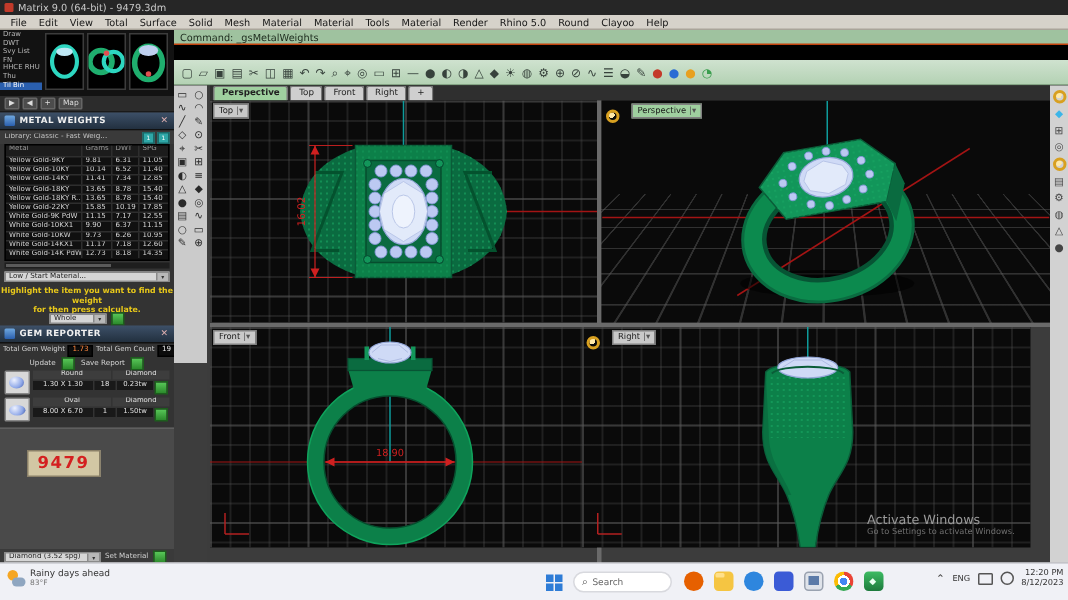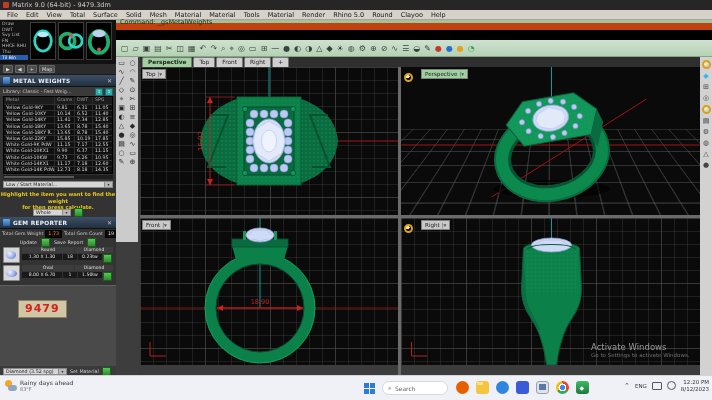--- a/index.html
+++ b/index.html
@@ -11,21 +11,21 @@
     display:flex;align-items:center;gap:3px;padding-left:3px;box-sizing:border-box;}
   #titlebar .app-ic{width:6px;height:6px;background:#c23a2a;border-radius:1px;flex:none;}
   #titlebar .t{font-size:6.5px;color:#c9c9c9;white-space:nowrap;}
   #menubar{position:absolute;left:0;top:10px;width:712px;height:10px;background:#d6d2ca;
     border-bottom:1px solid #a9a49a;box-sizing:border-box;display:flex;align-items:center;
     gap:8px;padding-left:7px;}
   .menu-item{font-size:6.5px;color:#161616;white-space:nowrap;}
   
   #cmdrow1,#cmdrow2{position:absolute;left:116px;width:596px;height:10px;box-sizing:border-box;
     display:flex;align-items:center;padding-left:4px;font-size:6.5px;color:#1c2a1c;}
-  #cmdrow1{top:20px;background:#9fc29f;border-bottom:7px solid #c2410c;}
+  #cmdrow1{top:20px;background:#9fc29f;border-bottom:1px solid #c2410c;}
   #cmdrow2{top:30px;background:#aecdae;border-bottom:1px solid #7a9a7a;}
   #toolbar{position:absolute;left:116px;top:40px;width:596px;height:17px;background:linear-gradient(#cfe2cf,#b4d2b4);
     border-bottom:1px solid #85a585;box-sizing:border-box;display:flex;align-items:center;gap:4px;
     padding-left:5px;overflow:hidden;}
   .tb-icon{font-size:8px;line-height:9px;color:#37423c;flex:none;}
   
   #left-panel{position:absolute;left:0;top:20px;width:116px;height:355px;background:#333;
     display:flex;flex-direction:column;overflow:hidden;}
   #views-area{height:44px;background:#121212;display:flex;flex:none;}
   #views-list{width:28px;padding-top:1px;overflow:hidden;}
@@ -104,21 +104,21 @@
   .vp .grid{position:absolute;inset:0;
     background-image:
       linear-gradient(rgba(82,82,82,.30) 1px,transparent 1px),
       linear-gradient(90deg,rgba(82,82,82,.30) 1px,transparent 1px),
       linear-gradient(rgba(110,110,110,.35) 1px,transparent 1px),
       linear-gradient(90deg,rgba(110,110,110,.35) 1px,transparent 1px);
     background-size:13px 13px,13px 13px,65px 65px,65px 65px;}
   #vp-tl{left:24px;top:10px;width:258px;height:148px;}
   #vp-tr{left:285px;top:10px;width:299px;height:148px;}
   #vp-bl{left:24px;top:161px;width:258px;height:147px;}
-  #vp-br{left:285px;top:161px;width:299px;height:147px;}
+  #vp-br{left:272px;top:161px;width:299px;height:147px;}
   #vsplit{position:absolute;left:282px;top:10px;width:3px;height:308px;background:#6a6a6a;}
   #hsplit{position:absolute;left:24px;top:158px;width:560px;height:3px;background:#6a6a6a;}
   .vp-label{position:absolute;top:2px;left:2px;height:8px;line-height:8px;background:#c9c9c9;
     border:1px solid #808080;font-size:5.6px;color:#1a1a1a;padding:0 3px;z-index:5;white-space:nowrap;}
   .vp-label .car{color:#555;margin-left:2px;}
   .vp-label.active{background:#9fd09f;}
   .vp-ring-btn{position:absolute;left:3px;top:14px;z-index:5;}
   #vp-tr .floor{position:absolute;left:-30%;top:42%;width:160%;height:170%;
     background-image:
       linear-gradient(rgba(95,95,95,.45) 1px,transparent 1px),

